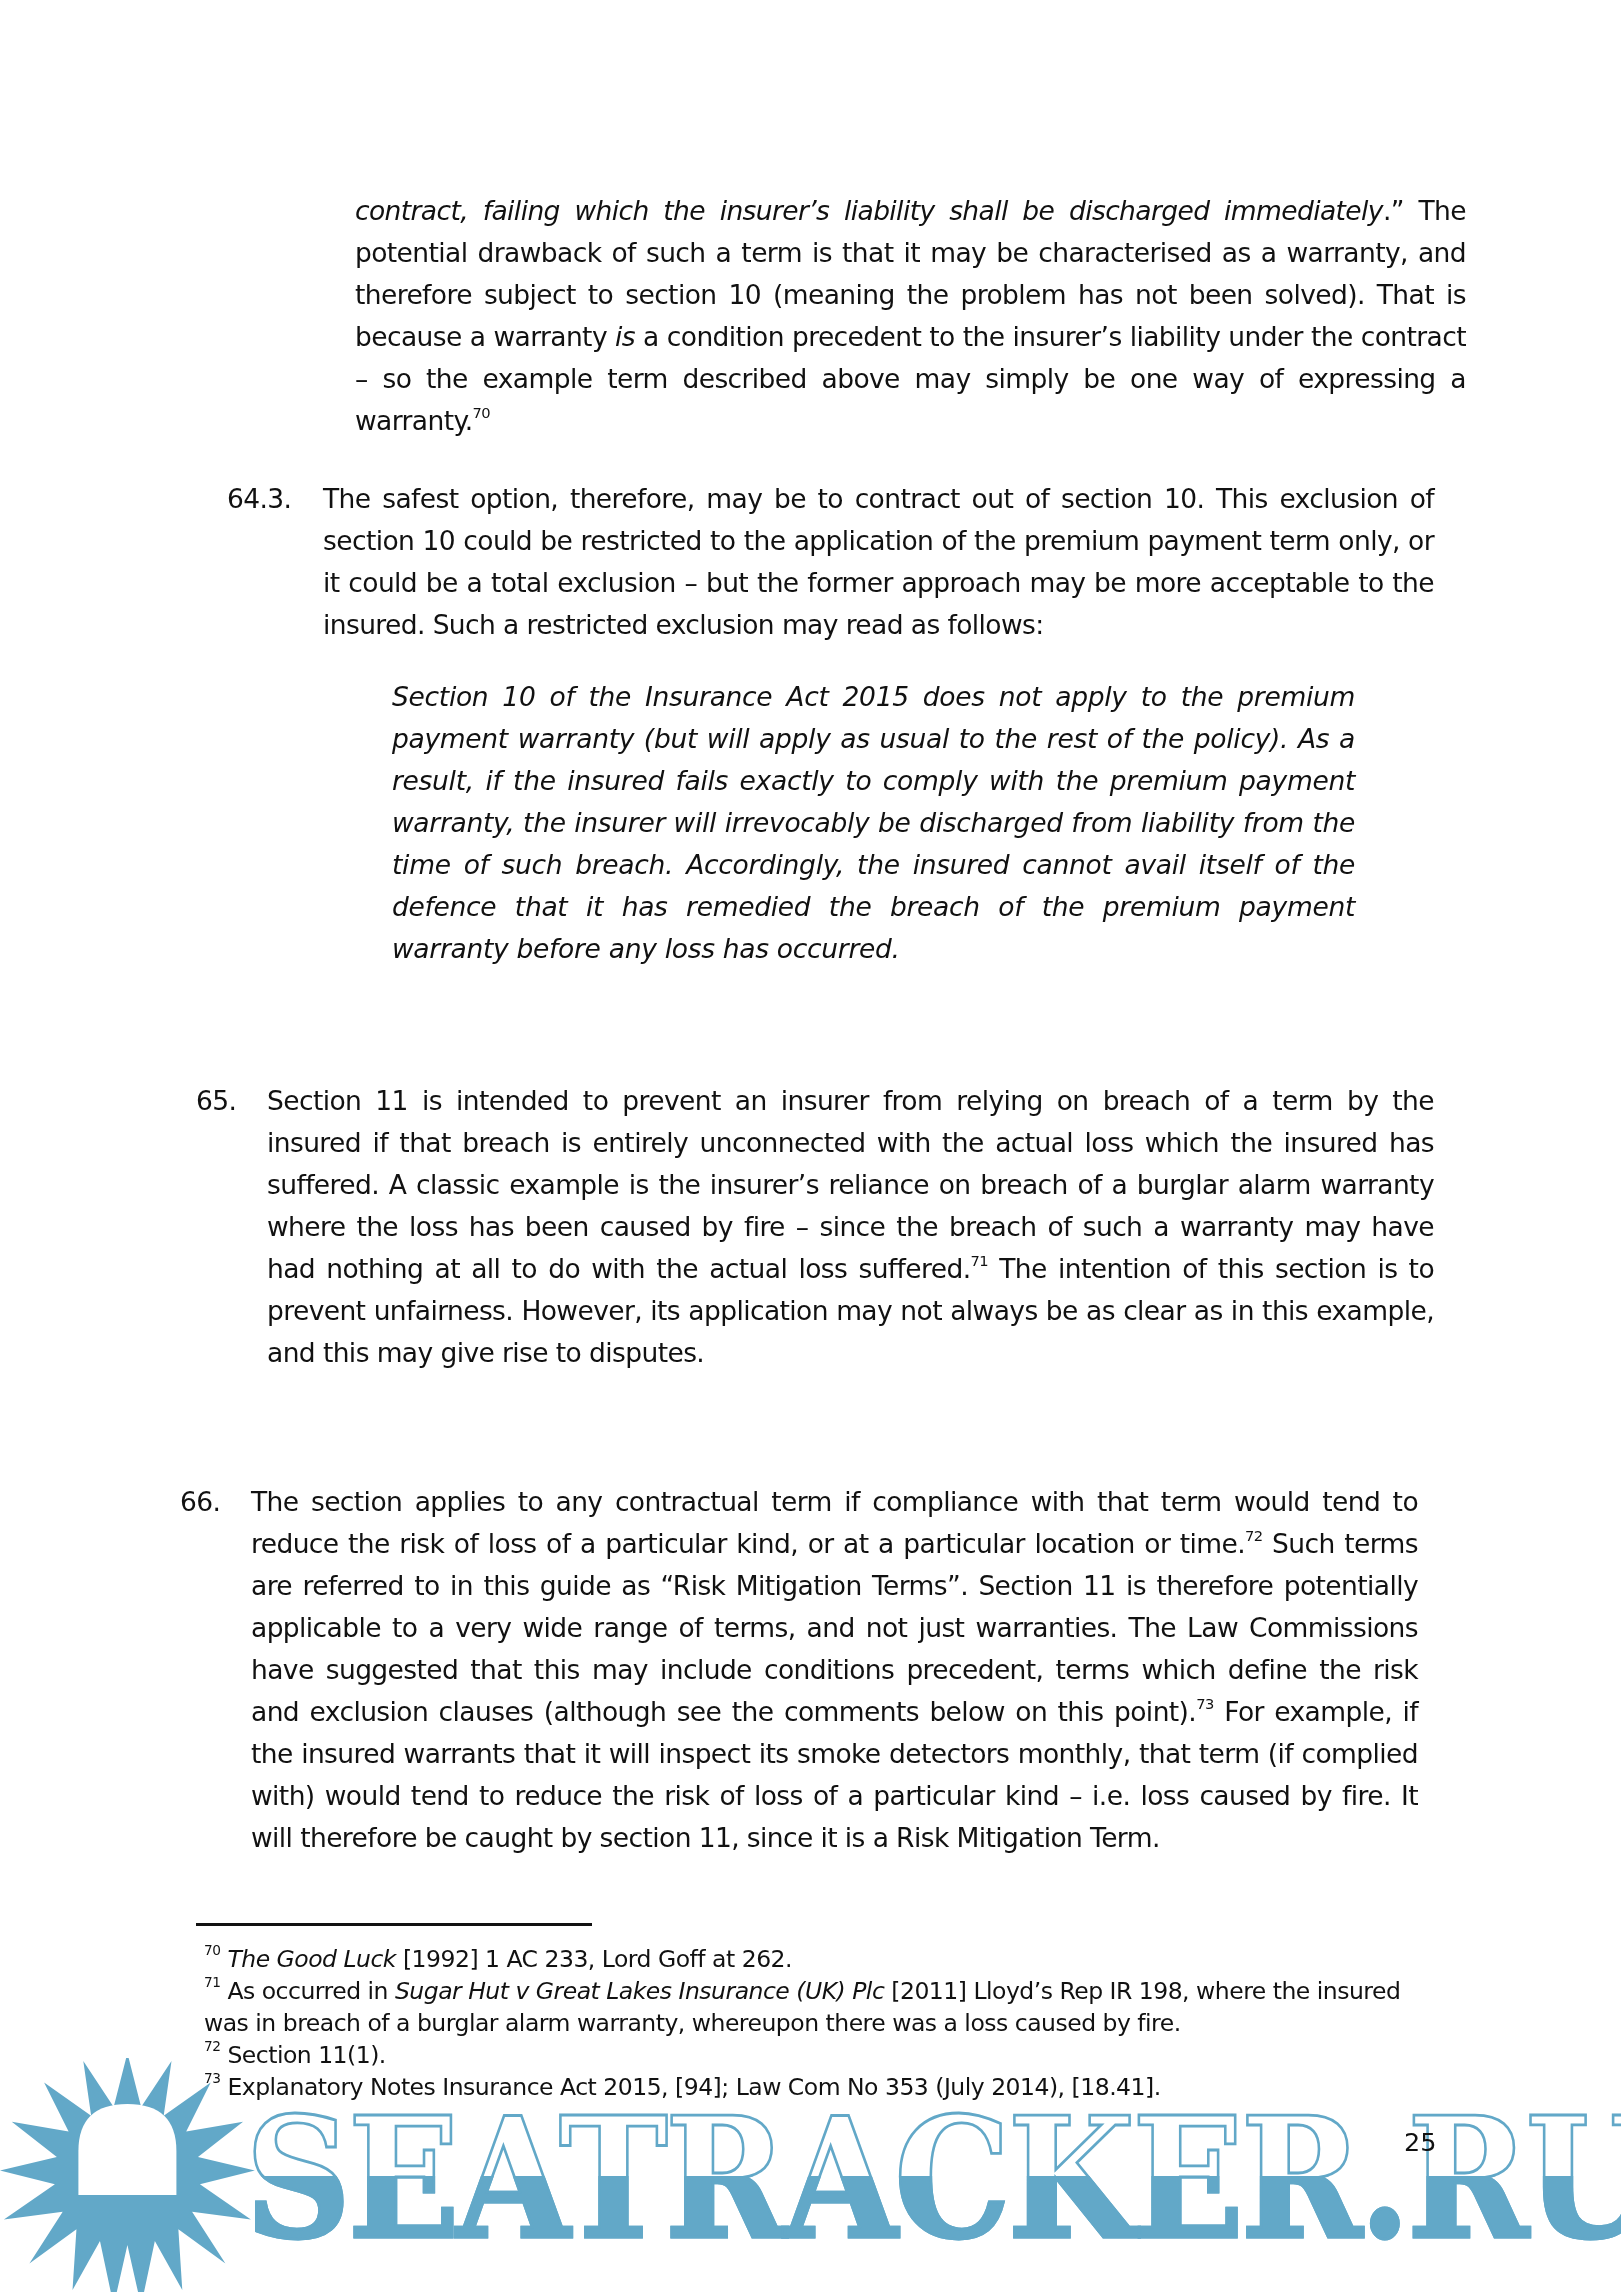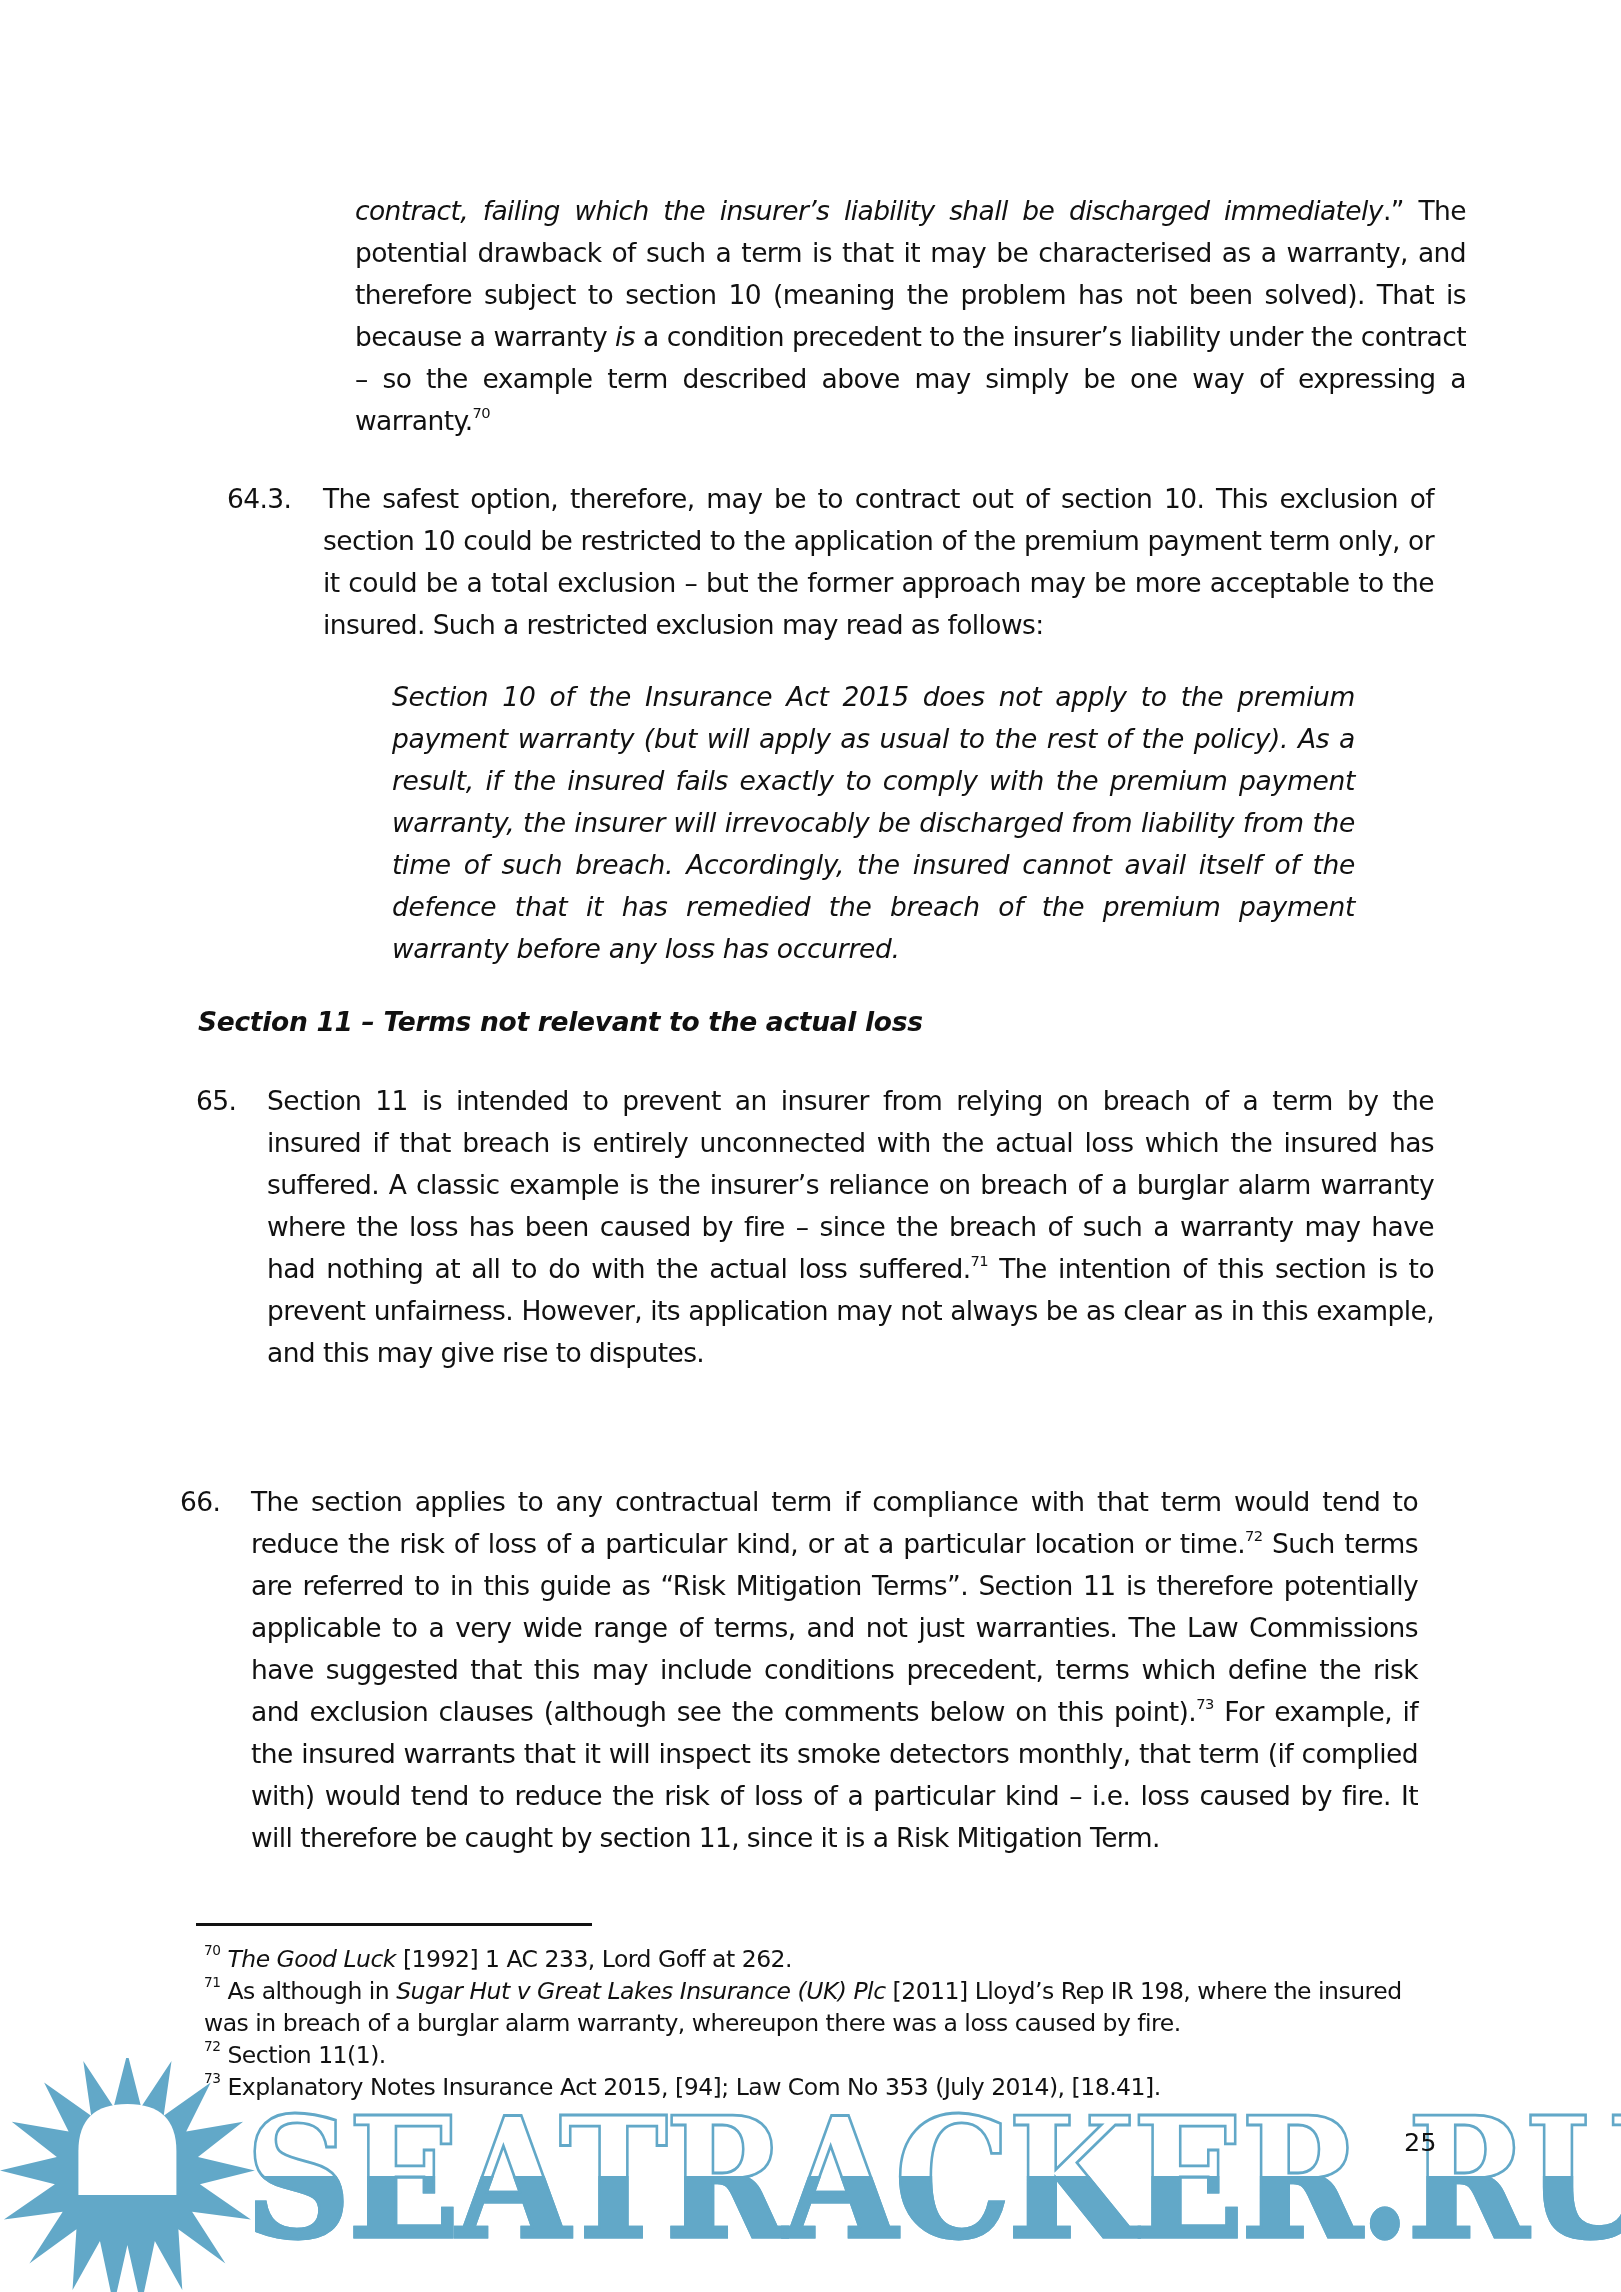--- a/index.html
+++ b/index.html
@@ -42,41 +42,40 @@
 
   <div class="para sub" style="left:323px; top:478px; width:1111px;">
     <span class="num">64.3.</span>
     <span>The safest option, therefore, may be to contract out of section 10. This exclusion of section 10 could be restricted to the application of the premium payment term only, or it could be a total exclusion – but the former approach may be more acceptable to the insured. Such a restricted exclusion may read as follows:</span>
   </div>
 
   <div class="quote">
     <span>Section 10 of the Insurance Act 2015 does not apply to the premium payment warranty (but will apply as usual to the rest of the policy). As a result, if the insured fails exactly to comply with the premium payment warranty, the insurer will irrevocably be discharged from liability from the time of such breach. Accordingly, the insured cannot avail itself of the defence that it has remedied the breach of the premium payment warranty before any loss has occurred.</span>
   </div>
 
-  <div class="heading" style="top:1006px;">Section 11 – Terms not relevant to the actual loss</div>
 
   <div class="para" style="left:267px; top:1080px; width:1167px;">
     <span class="num">65.</span>
     <span>Section 11 is intended to prevent an insurer from relying on breach of a term by the insured if that breach is entirely unconnected with the actual loss which the insured has suffered. A classic example is the insurer’s reliance on breach of a burglar alarm warranty where the loss has been caused by fire – since the breach of such a warranty may have had nothing at all to do with the actual loss suffered.</span><sup>71</sup><span> The intention of this section is to prevent unfairness. However, its application may not always be as clear as in this example, and this may give rise to disputes.</span>
   </div>
 
 
   <div class="para" style="left:251px; top:1481px; width:1167px;">
     <span class="num">66.</span>
     <span>The section applies to any contractual term if compliance with that term would tend to reduce the risk of loss of a particular kind, or at a particular location or time.</span><sup>72</sup><span> Such terms are referred to in this guide as “Risk Mitigation Terms”. Section 11 is therefore potentially applicable to a very wide range of terms, and not just warranties. The Law Commissions have suggested that this may include conditions precedent, terms which define the risk and exclusion clauses (although see the comments below on this point).</span><sup>73</sup><span> For example, if the insured warrants that it will inspect its smoke detectors monthly, that term (if complied with) would tend to reduce the risk of loss of a particular kind – i.e. loss caused by fire. It will therefore be caught by section 11, since it is a Risk Mitigation Term.</span>
   </div>
 
   <div class="rule"></div>
 
   <div class="footnotes">
     <span class="fn">
       <sup>70</sup> <span class="it">The Good Luck</span><span> [1992] 1 AC 233, Lord Goff at 262.</span>
     </span>
     <span class="fn">
-      <sup>71</sup><span> As although in </span><span class="it">Sugar Hut v Great Lakes Insurance (UK) Plc</span><span> [2011] Lloyd’s Rep IR 198, where the insured was in breach of a burglar alarm warranty, whereupon there was a loss caused by fire.</span>
+      <sup>71</sup><span> As occurred in </span><span class="it">Sugar Hut v Great Lakes Insurance (UK) Plc</span><span> [2011] Lloyd’s Rep IR 198, where the insured was in breach of a burglar alarm warranty, whereupon there was a loss caused by fire.</span>
     </span>
     <span class="fn">
       <sup>72</sup><span> Section 11(1).</span>
     </span>
     <span class="fn">
       <sup>73</sup><span> Explanatory Notes Insurance Act 2015, [94]; Law Com No 353 (July 2014), [18.41].</span>
     </span>
   </div>
 
   <svg class="watermark" viewBox="0 2100 1654 239" width="1621" height="234" preserveAspectRatio="none">

